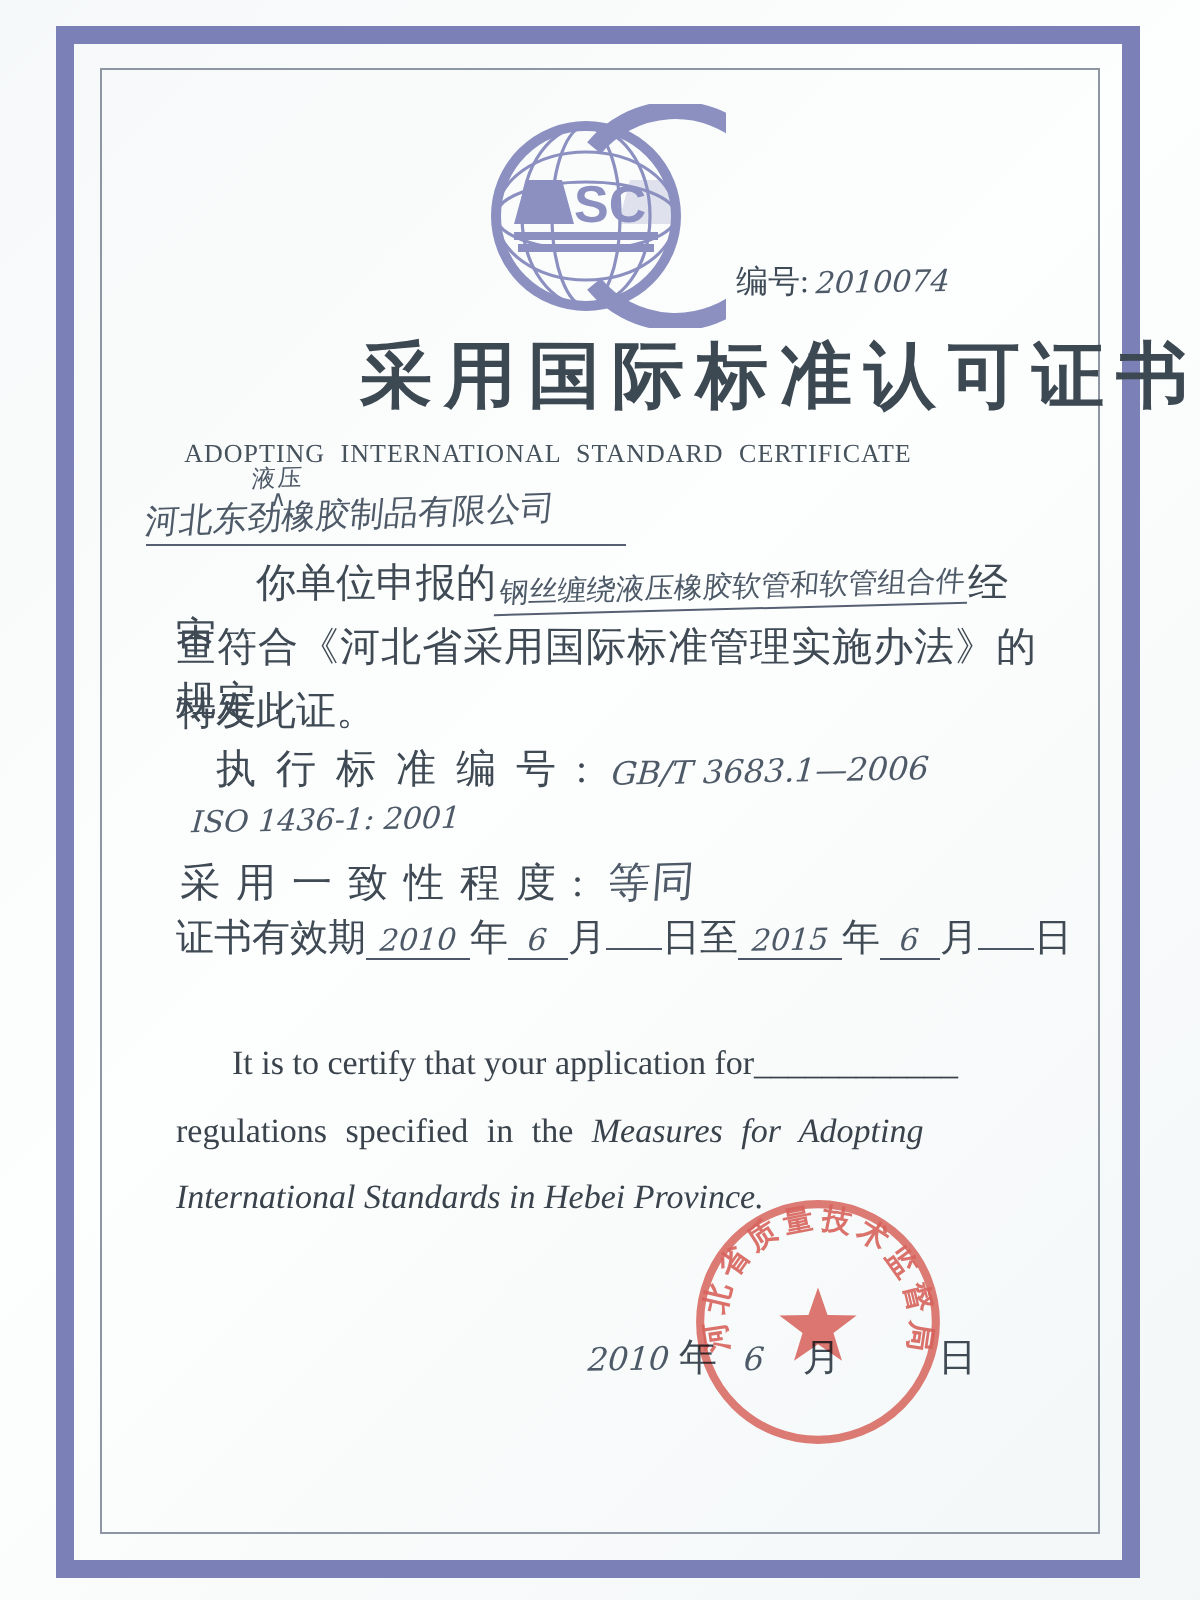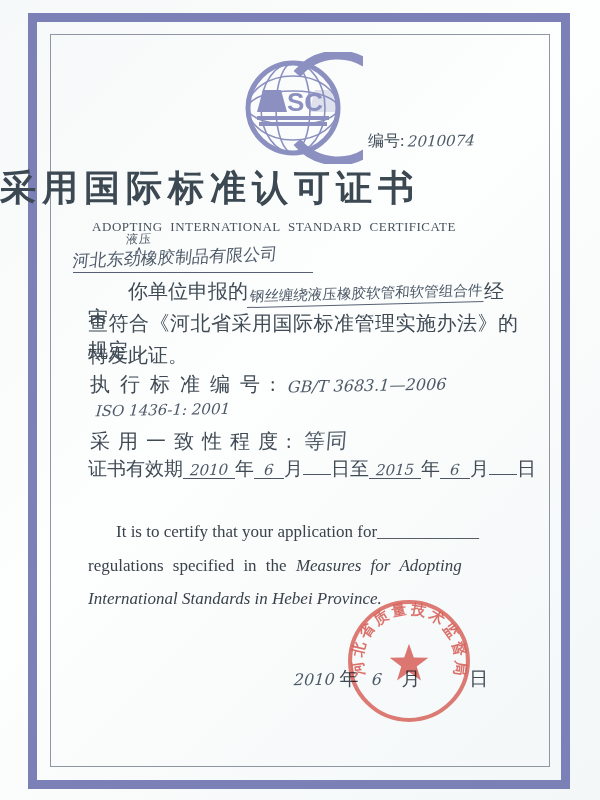--- a/index.html
+++ b/index.html
@@ -27,21 +27,21 @@
     display:inline-block;transform:skewX(-5deg) rotate(-1deg);
   }
   .hand-cjk{
     font-family:"DejaVu Serif",serif;color:#4e5a68;
     display:inline-block;transform:skewX(-6deg) rotate(-1.5deg);
     letter-spacing:1px;
   }
   .number-line{left:368px;top:131px;font-size:16px;color:#3f4c58;}
   .number-line .hand{font-size:15px;}
   .title{
-    left:0;top:164px;width:600px;text-align:left;
+    left:0;top:164px;width:600px;text-align:right;
     font-size:36px;font-weight:bold;letter-spacing:6px;color:#3c4852;
   }
   .subtitle{
     left:0;top:219px;width:548px;text-align:center;
     font-size:13px;color:#46525c;letter-spacing:0.5px;word-spacing:4px;
   }
   .insert-note{left:126px;top:234px;font-size:12px;text-align:center;line-height:10px;}
   .insert-note .caret{font-size:11px;color:#4e5a68;display:block;margin-top:1px;}
   .company-line{
     left:73px;top:246px;width:240px;height:26px;
@@ -53,21 +53,21 @@
   .b-line1{left:88px;top:278px;width:430px;}
   .b-line1 .indent{display:inline-block;width:40px;}
   .product{
     font-size:14.5px;border-bottom:1.5px solid #566072;padding:0 2px 1px 2px;
     letter-spacing:0;
   }
   .b-line2{left:88px;top:310px;width:440px;letter-spacing:0.5px;}
   .b-line3{left:88px;top:342px;}
   .field-line{display:flex;align-items:baseline;}
   .std-line{left:90px;top:371px;}
-  .std-line .lbl{font-size:20px;letter-spacing:10px;color:#3f4a54;}
+  .std-line .lbl{font-size:20px;letter-spacing:10px;color:#3f4a54;margin-left:18px;}
   .std-line .hand{font-size:16px;margin-left:2px;}
   .intl-line{left:90px;top:401px;}
   .intl-line .lbl{font-size:17px;letter-spacing:1px;color:#3f4a54;}
   .intl-line .hand{font-size:15px;margin-left:6px;}
   .cons-line{left:90px;top:427px;}
   .cons-line .lbl{font-size:20px;letter-spacing:8px;color:#3f4a54;}
   .cons-line .hand-cjk{font-size:21px;margin-left:4px;}
   .valid-line{left:88px;top:456px;width:440px;font-size:19px;color:#3f4a54;white-space:nowrap;}
   .blank{
     display:inline-block;border-bottom:1.5px solid #4c5666;

